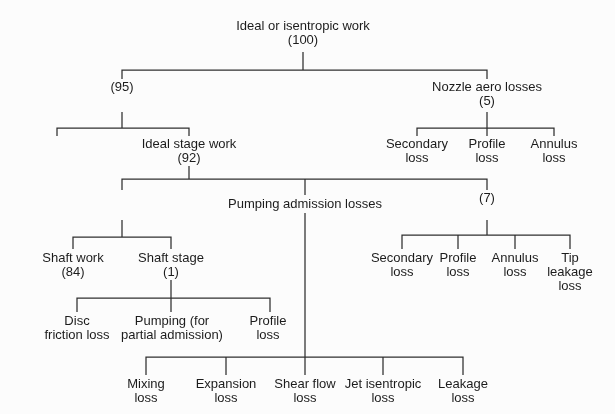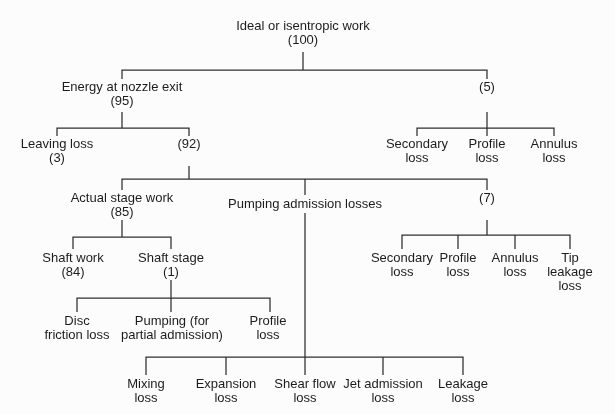--- a/index.html
+++ b/index.html
@@ -52,56 +52,49 @@
     <path d="M171 280 V298 M77 312 V298 H270 V312 M171 298 V312"></path>
     <path d="M305 213 V357 M146 375 V357 H463 V375 M226 357 V375 M305 357 V375 M383 357 V375"></path>
   </svg>
 
   <div class="node" style="left:303px; top:19px">
     <div>Ideal or isentropic work</div>
     <div>(100)</div>
   </div>
 
   <div class="node" style="left:122px; top:80px">
-    <div>Energy at nozzle exit</div>
     <div>(95)</div>
   </div>
 
   <div class="node" style="left:487px; top:80px">
+    <div>Nozzle aero losses</div>
     <div>(5)</div>
   </div>
 
-  <div class="node" style="left:57px; top:137px">
-    <div>Leaving loss</div>
-    <div>(3)</div>
-  </div>
 
   <div class="node" style="left:189px; top:137px">
+    <div>Ideal stage work</div>
     <div>(92)</div>
   </div>
 
   <div class="node" style="left:417px; top:137px">
     <div>Secondary</div>
     <div>loss</div>
   </div>
 
   <div class="node" style="left:487px; top:137px">
     <div>Profile</div>
     <div>loss</div>
   </div>
 
   <div class="node" style="left:554px; top:137px">
     <div>Annulus</div>
     <div>loss</div>
   </div>
 
-  <div class="node" style="left:122px; top:191px">
-    <div>Actual stage work</div>
-    <div>(85)</div>
-  </div>
 
   <div class="node" style="left:305px; top:197px">
     <div>Pumping admission losses</div>
   </div>
 
   <div class="node" style="left:487px; top:191px">
     <div>(7)</div>
   </div>
 
   <div class="node" style="left:73px; top:251px">
@@ -159,21 +152,21 @@
     <div>Expansion</div>
     <div>loss</div>
   </div>
 
   <div class="node" style="left:305px; top:377px">
     <div>Shear flow</div>
     <div>loss</div>
   </div>
 
   <div class="node" style="left:383px; top:377px">
-    <div>Jet admission</div>
+    <div>Jet isentropic</div>
     <div>loss</div>
   </div>
 
   <div class="node" style="left:463px; top:377px">
     <div>Leakage</div>
     <div>loss</div>
   </div>
 
 </div>
 

